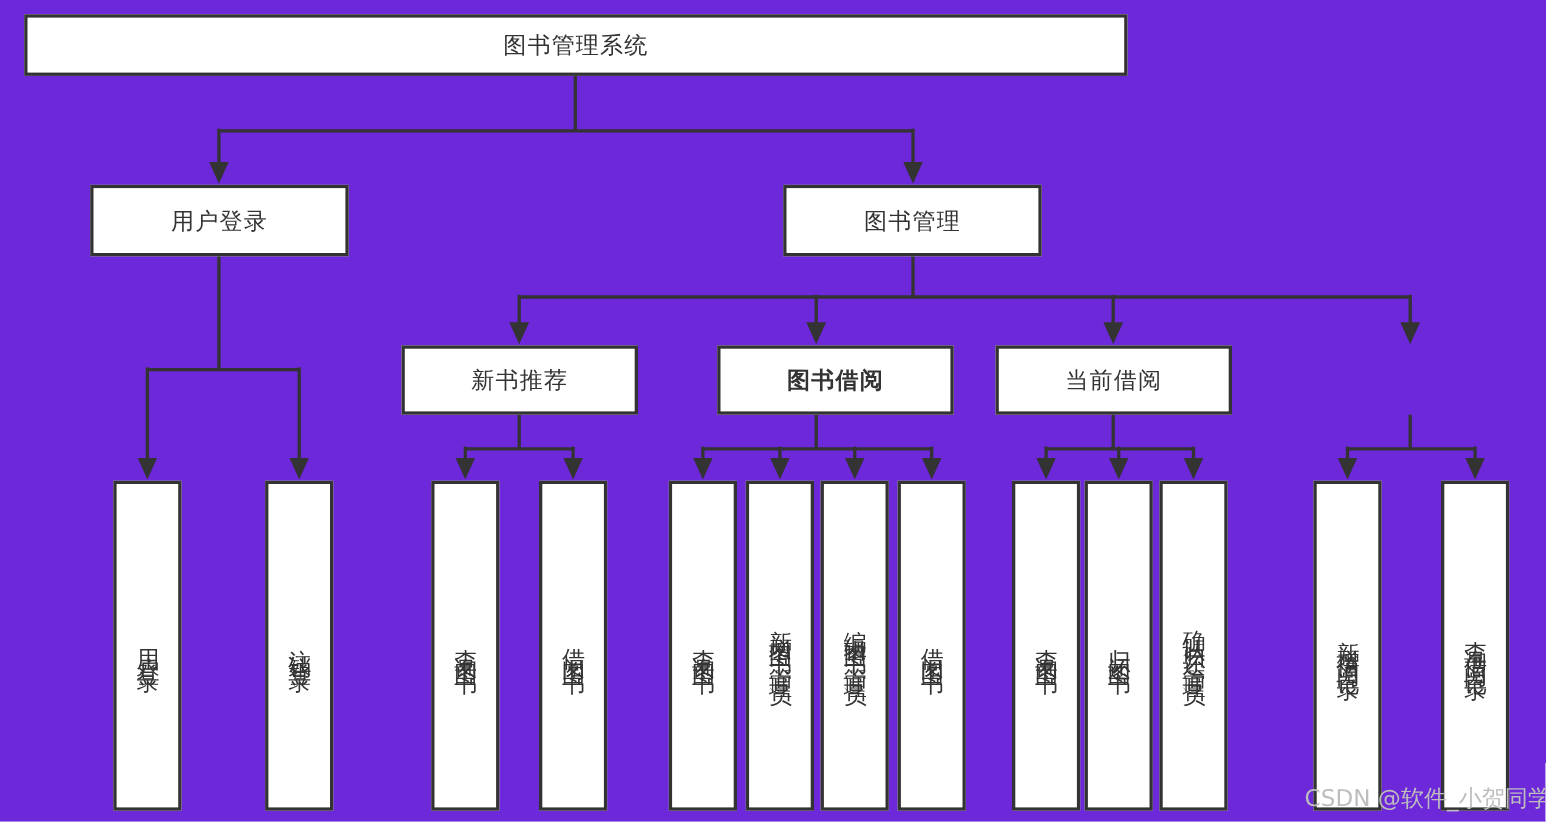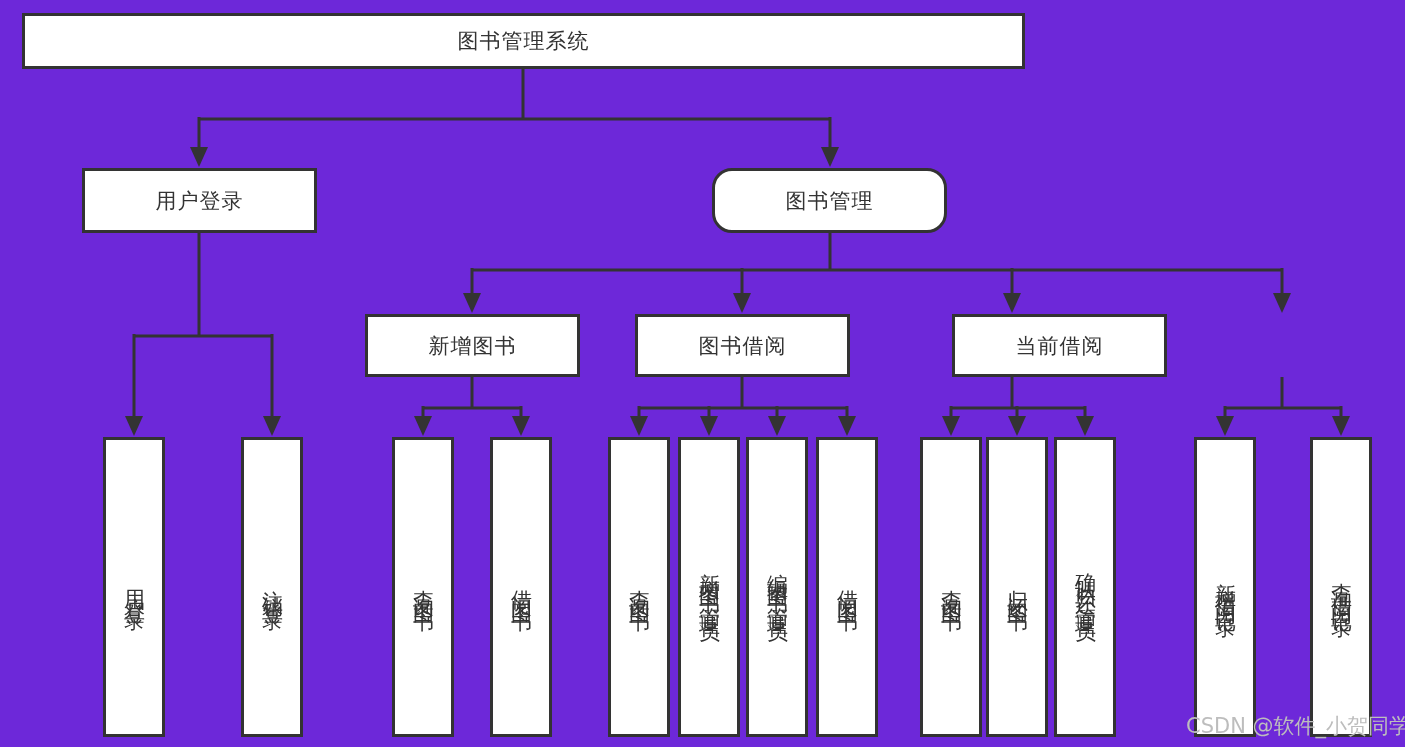--- a/index.html
+++ b/index.html
@@ -13,25 +13,25 @@
   .node {
     position:absolute; box-sizing:border-box;
     border:3px solid #333333; background:#ffffff;
     display:flex; align-items:center; justify-content:center;
     font-size:21px; letter-spacing:1px; text-align:center;
   }
   .lbl { display:block; }
   
   .n-root  { left:22px;  top:13px;  width:1003px; height:56px; }
   .n-login { left:82px;  top:168px; width:235px;  height:65px; }
-  .n-mgmt  { left:712px; top:168px; width:235px;  height:65px;border-radius:20px; }
+  .n-mgmt  { left:712px; top:168px; width:235px;  height:65px; }
   .l3      { top:314px; width:215px; height:63px; }
   .n-l3-0  { left:365px; }
-  .n-l3-1  { left:635px; }
-  .n-l3-2  { left:952px; }
+  .n-l3-1  { left:652px;font-weight:bold; }
+  .n-l3-2  { left:905px; }
   .n-l3-3  { left:1175px; }
   
   .leaf { top:437px; width:62px; height:300px; }
   .leaf .lbl {
     writing-mode:vertical-rl; text-orientation:mixed;
     letter-spacing:7px; font-size:21px; line-height:1.0;
   }
   .n-lf-a0 { left:103px; }  .n-lf-a1 { left:241px; }
   .n-lf-b0 { left:392px; }  .n-lf-b1 { left:490px; }
   .n-lf-c0 { left:608px; }  .n-lf-c1 { left:678px; }
@@ -101,21 +101,21 @@
   </div>
 
   <div class="node n-login">
     <span class="lbl">用户登录</span>
   </div>
   <div class="node n-mgmt">
     <span class="lbl">图书管理</span>
   </div>
 
   <div class="node l3 n-l3-0">
-    <span class="lbl">新增图书</span>
+    <span class="lbl">新书推荐</span>
   </div>
   <div class="node l3 n-l3-1">
     <span class="lbl">图书借阅</span>
   </div>
   <div class="node l3 n-l3-2">
     <span class="lbl">当前借阅</span>
   </div>
 
   <div class="node leaf n-lf-a0">
     <span class="lbl">用户登录</span>

